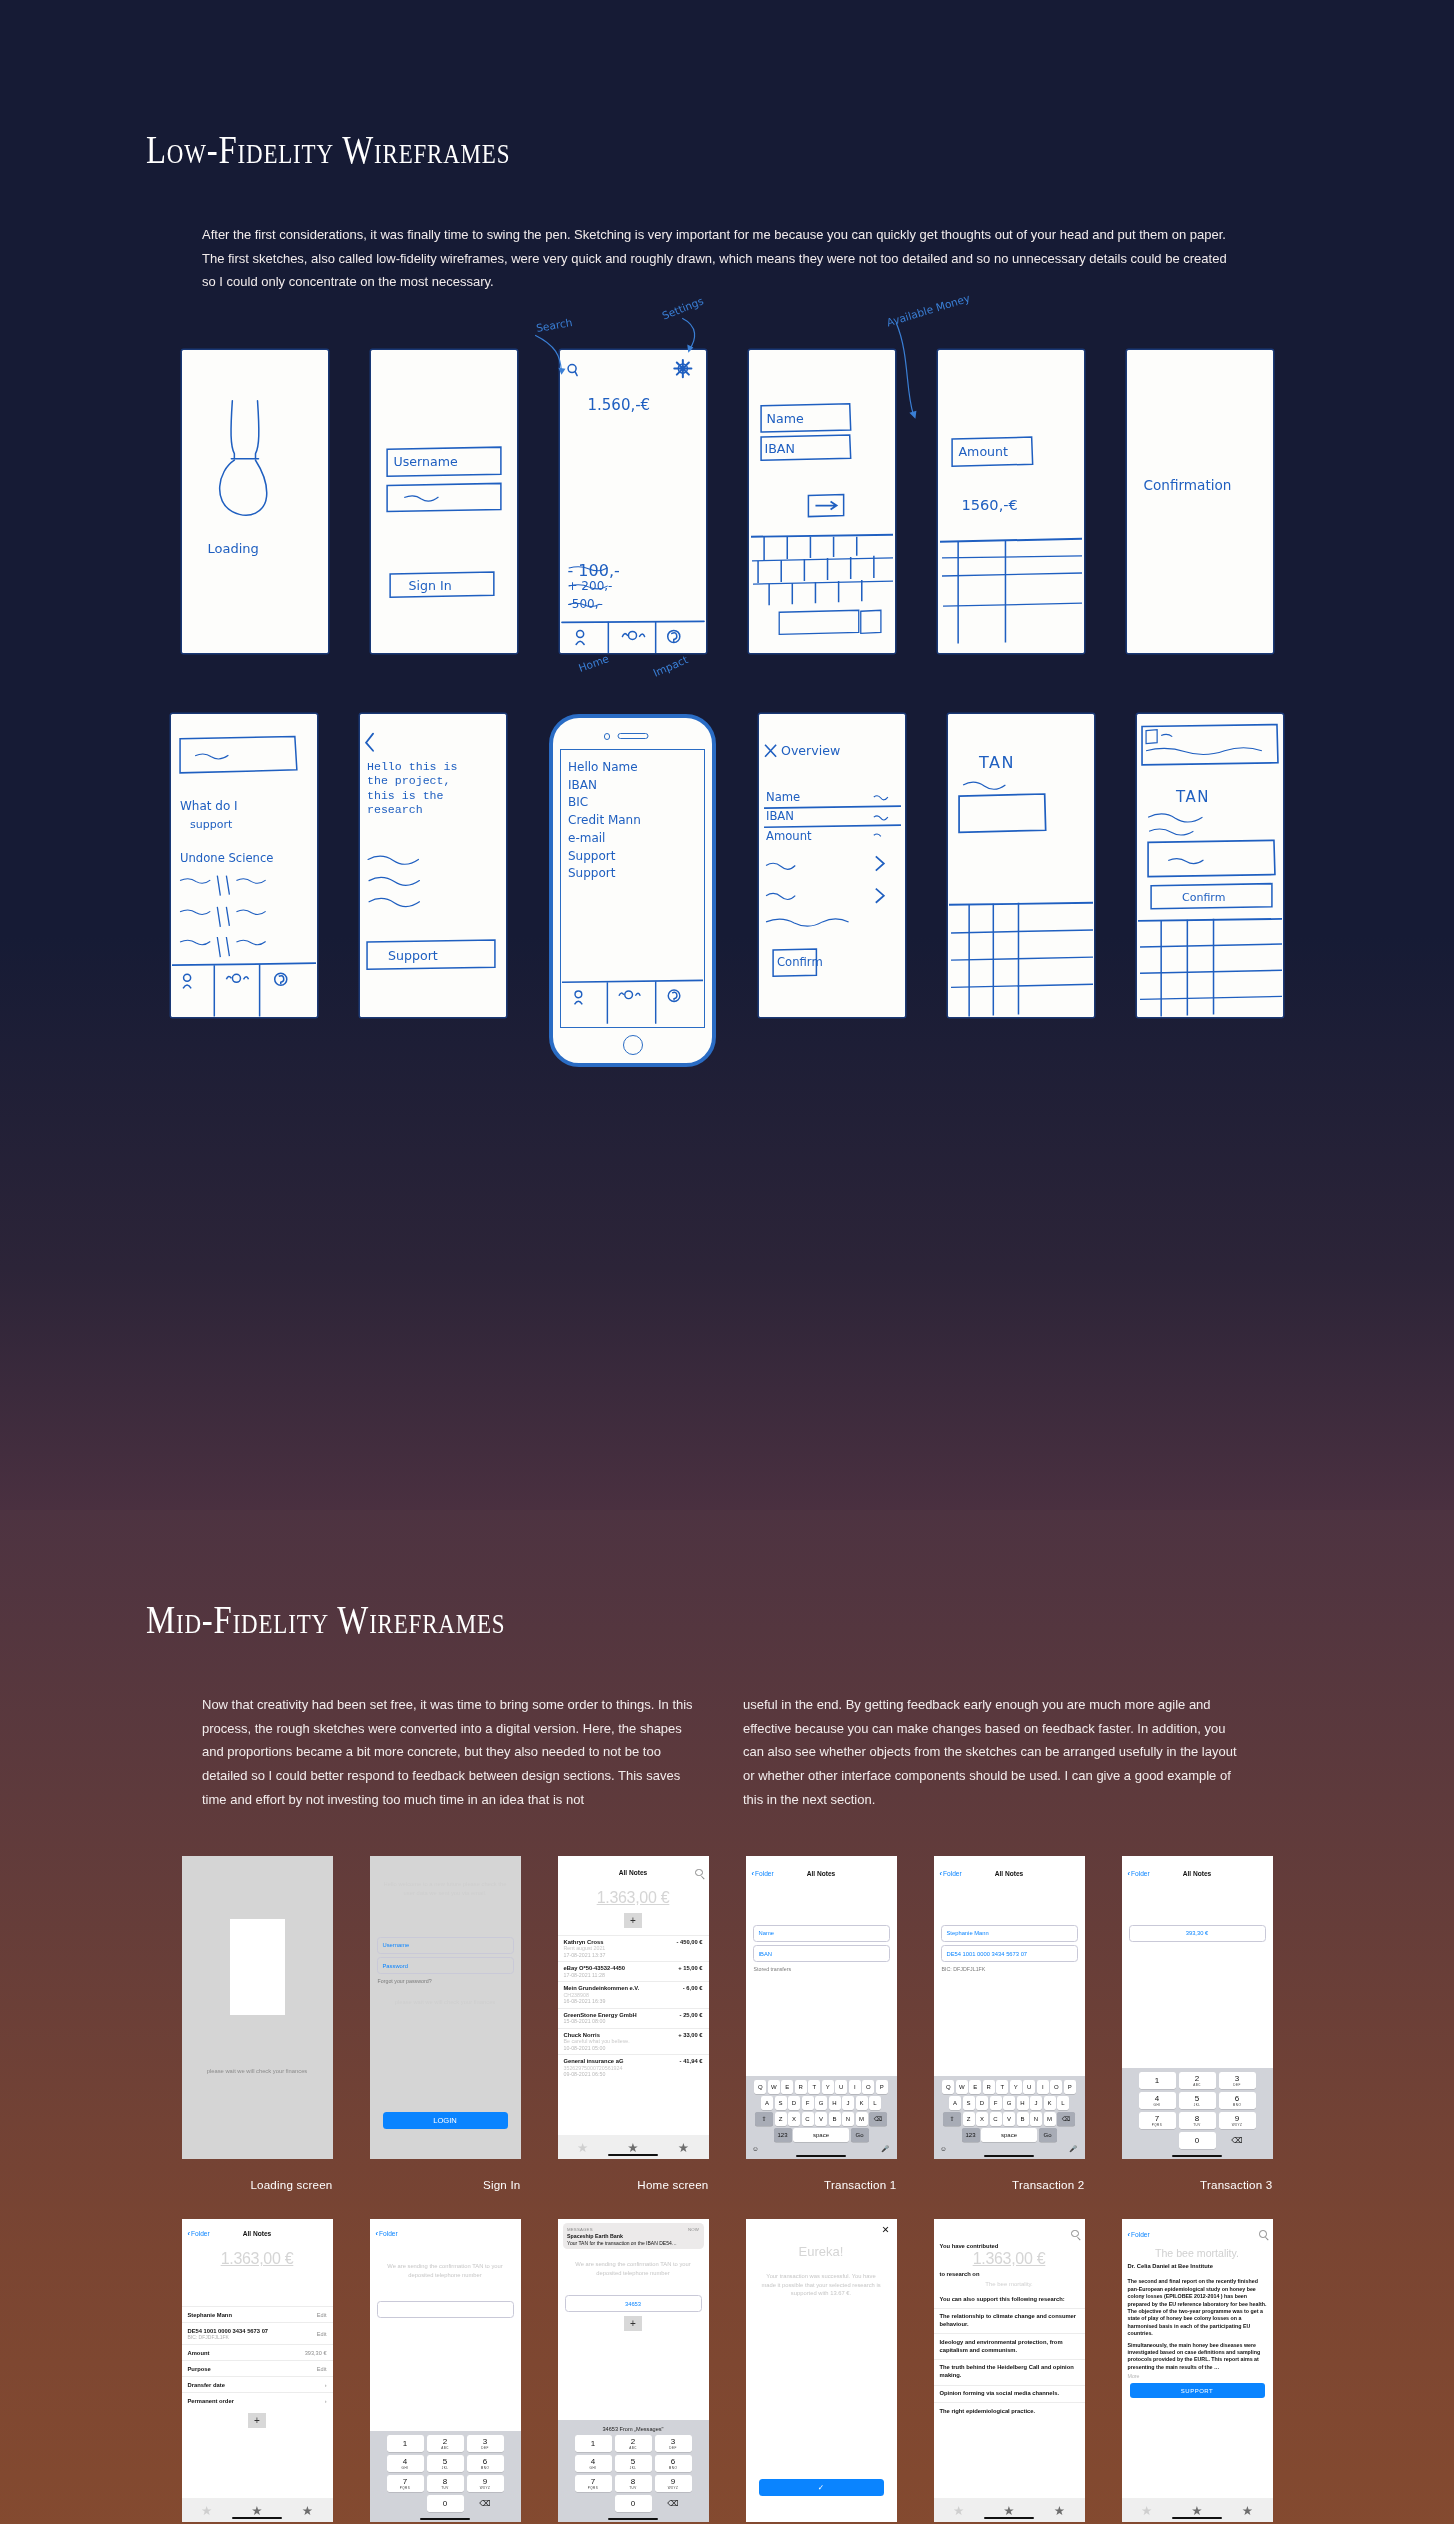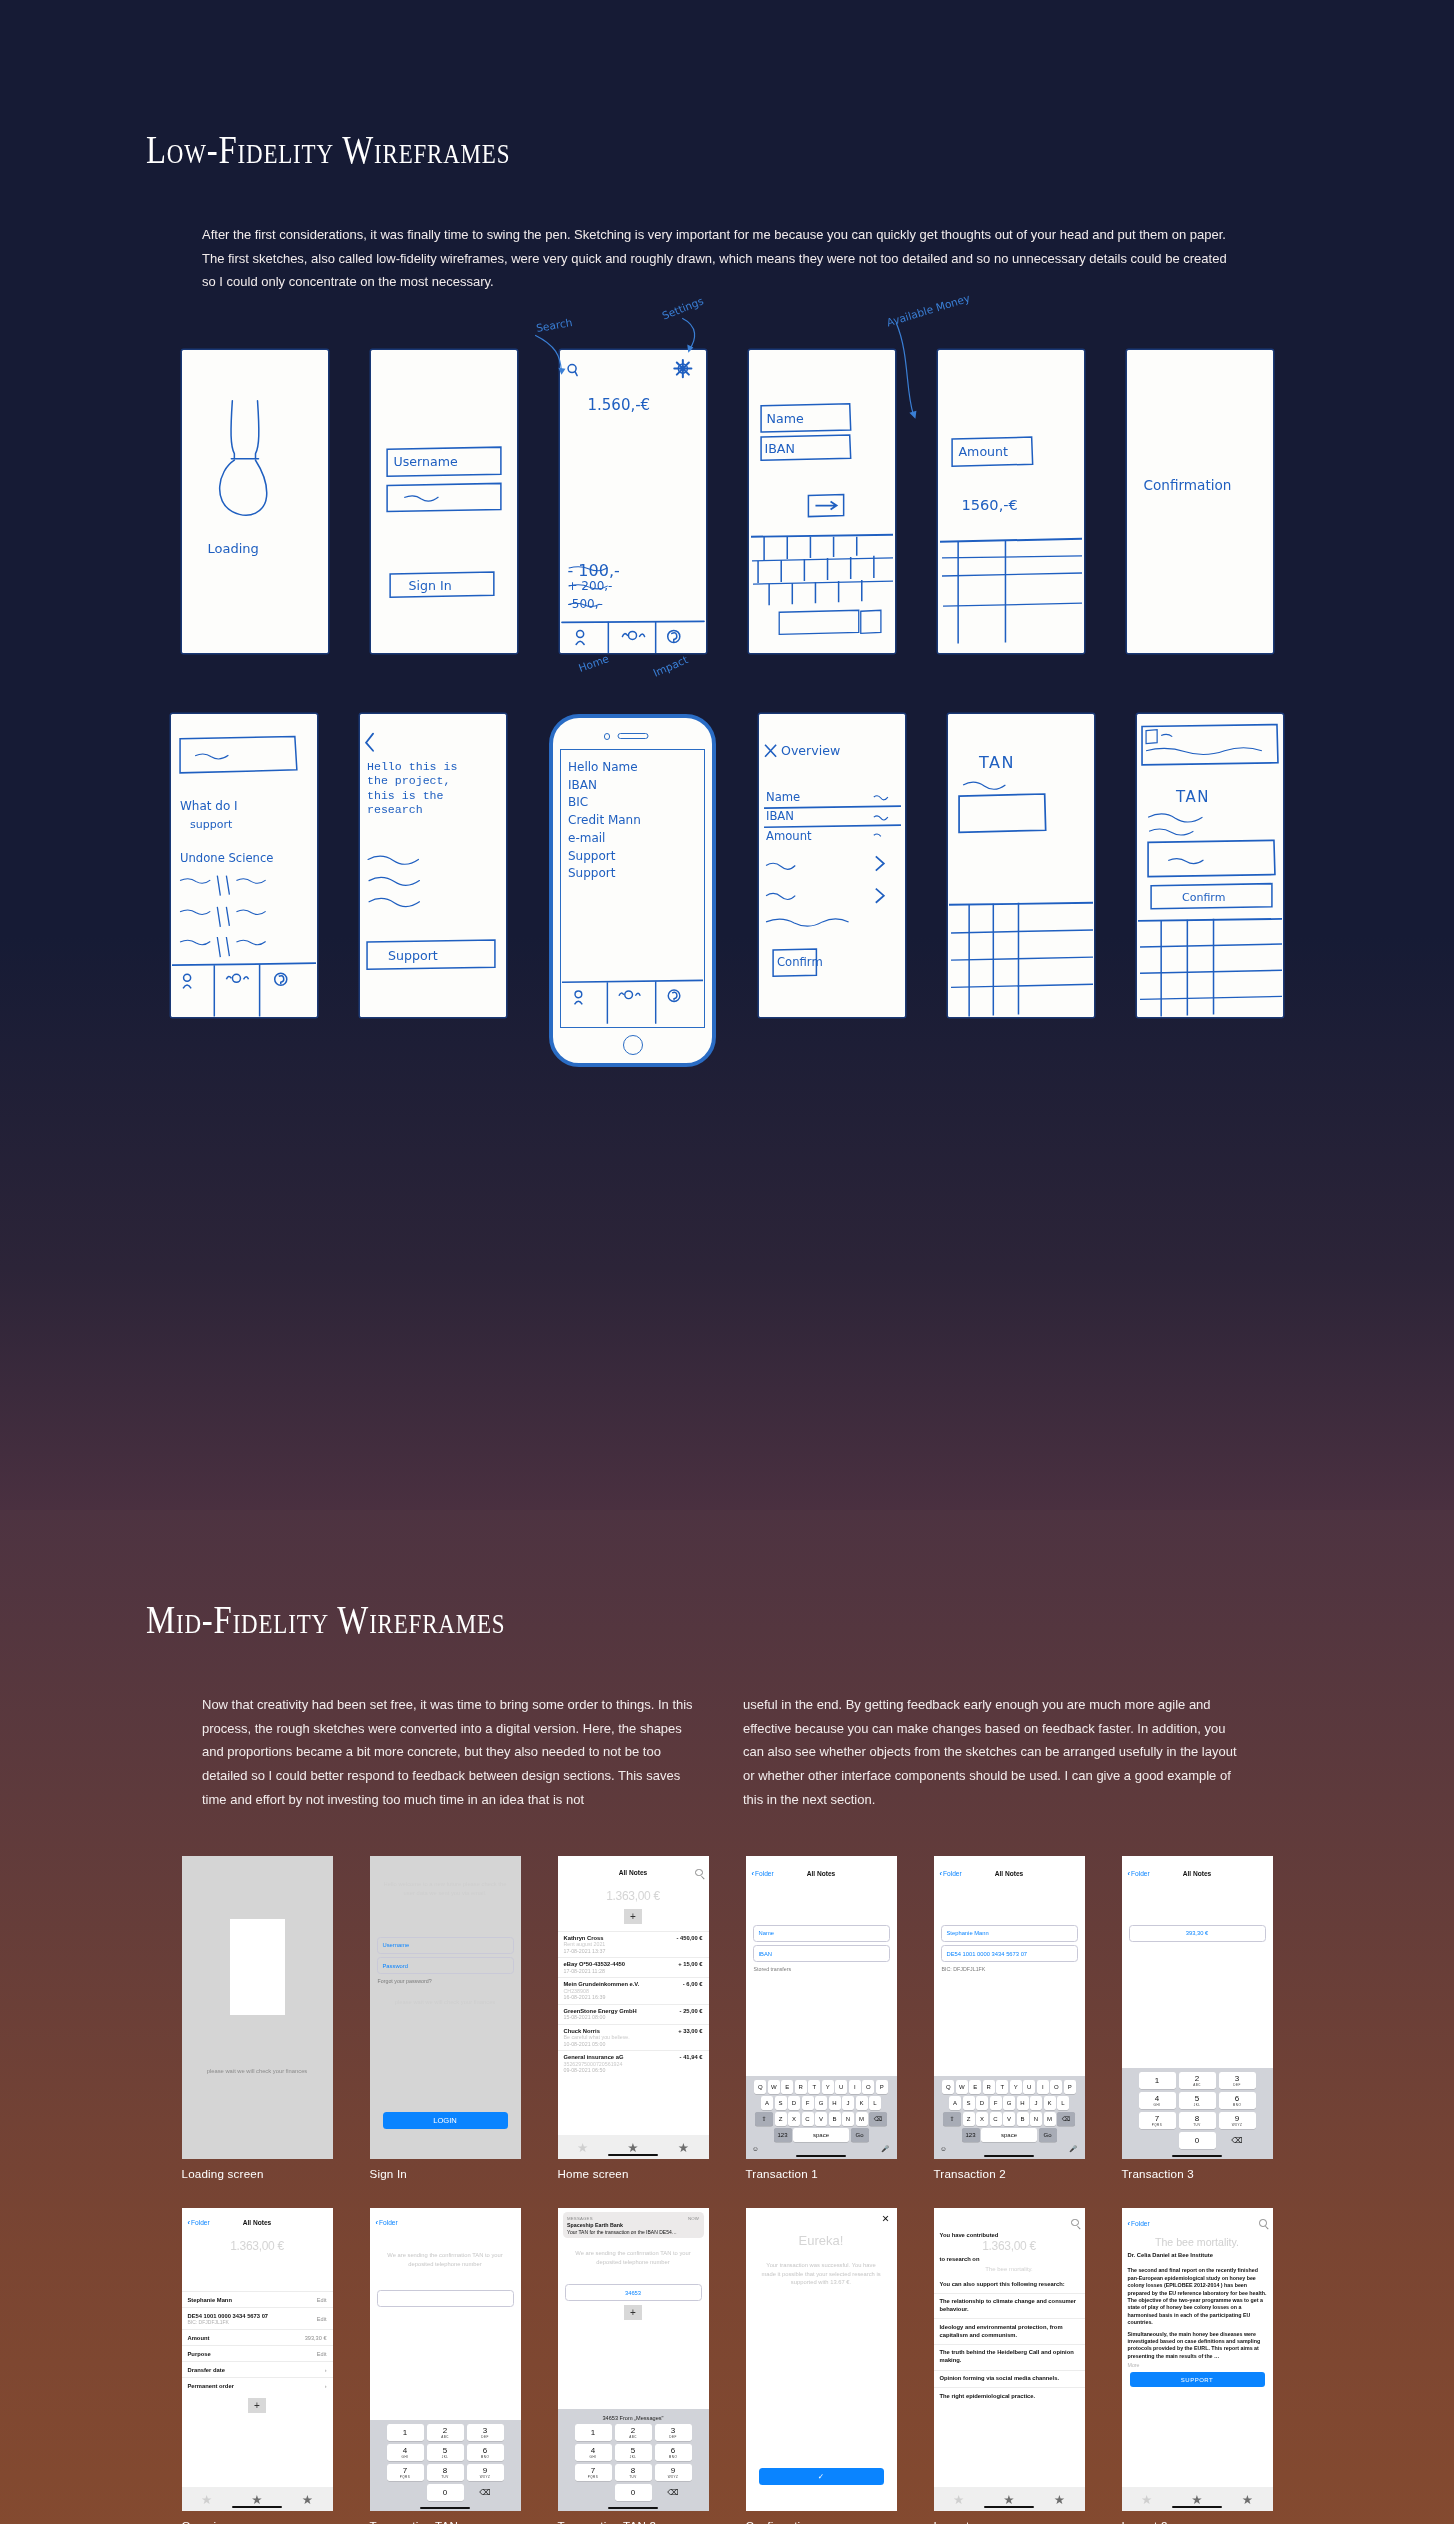--- a/index.html
+++ b/index.html
@@ -82,35 +82,36 @@
   }
   .mock { width: 151px; }
   .screenbox {
     width: 151px; height: 303px;
     background: #fff; overflow: hidden;
     position: relative;
     font-family: "Liberation Sans", sans-serif;
     color: #111;
   }
   .mock-label {
-    margin-top: 8px;
+    margin-top: 19px;
     font-size: 11.6px; color: #fff;
     font-stretch: condensed;
     letter-spacing: 0.2px;
+    text-align: right;
   }
 
   .navbar { display:flex; align-items:center; justify-content:space-between; padding: 3.5px 6px; font-size: 6.6px; }
   .navbar .title { font-weight: 700; position:absolute; left:0; right:0; text-align:center; pointer-events:none; }
   .navbar { position: relative; }
   .back { color:#0a84ff; font-size:6.6px; display:flex; align-items:center; gap:1px; z-index:2; }
   .chev { font-size: 7.6px; font-weight: 700; }
   .searchicon { width:7.6px; height:7.6px; border:0.8px solid #8a8a8a; border-radius:50%; position:relative; z-index:2; }
   .searchicon::after { content:''; position:absolute; right:-2.5px; bottom:-2px; width:3.5px; height:0.8px; background:#8a8a8a; transform:rotate(45deg); }
 
-  .balance { text-align:center; font-size: 12px; color:#d5d5d5; padding: 9px 0 3px; letter-spacing:-0.3px; }
+  .balance { text-align:center; font-size: 16px; color:#d5d5d5; padding: 9px 0 3px; letter-spacing:-0.3px;text-decoration:underline; }
   .plusbtn { width:18px; height:15px; background:#d8d8d8; margin: 3px auto 7px; display:flex; align-items:center; justify-content:center; font-size:10px; color:#333; }
 
   .tx { border-top:0.5px solid #ececec; padding: 3px 6px 3.5px; }
   .tx-top { display:flex; justify-content:space-between; font-size:5.8px; font-weight:700; }
   .tx-sub { font-size:5.3px; color:#c9c9c9; margin-top:0.5px; }
   .tx-date { font-size:5.3px; color:#b9b9b9; margin-top:0.5px; }
 
   .tabbar { position:absolute; bottom:0; left:0; right:0; height:24px; background:#efefef; display:flex; align-items:center; justify-content:space-around; }
   .tabbar .homebar { position:absolute; bottom:3px; left:50%; transform:translateX(-50%); width:50px; height:2px; background:#111; border-radius:1px; }
   .star { font-size:12.6px; color:#6d6d6d; }

